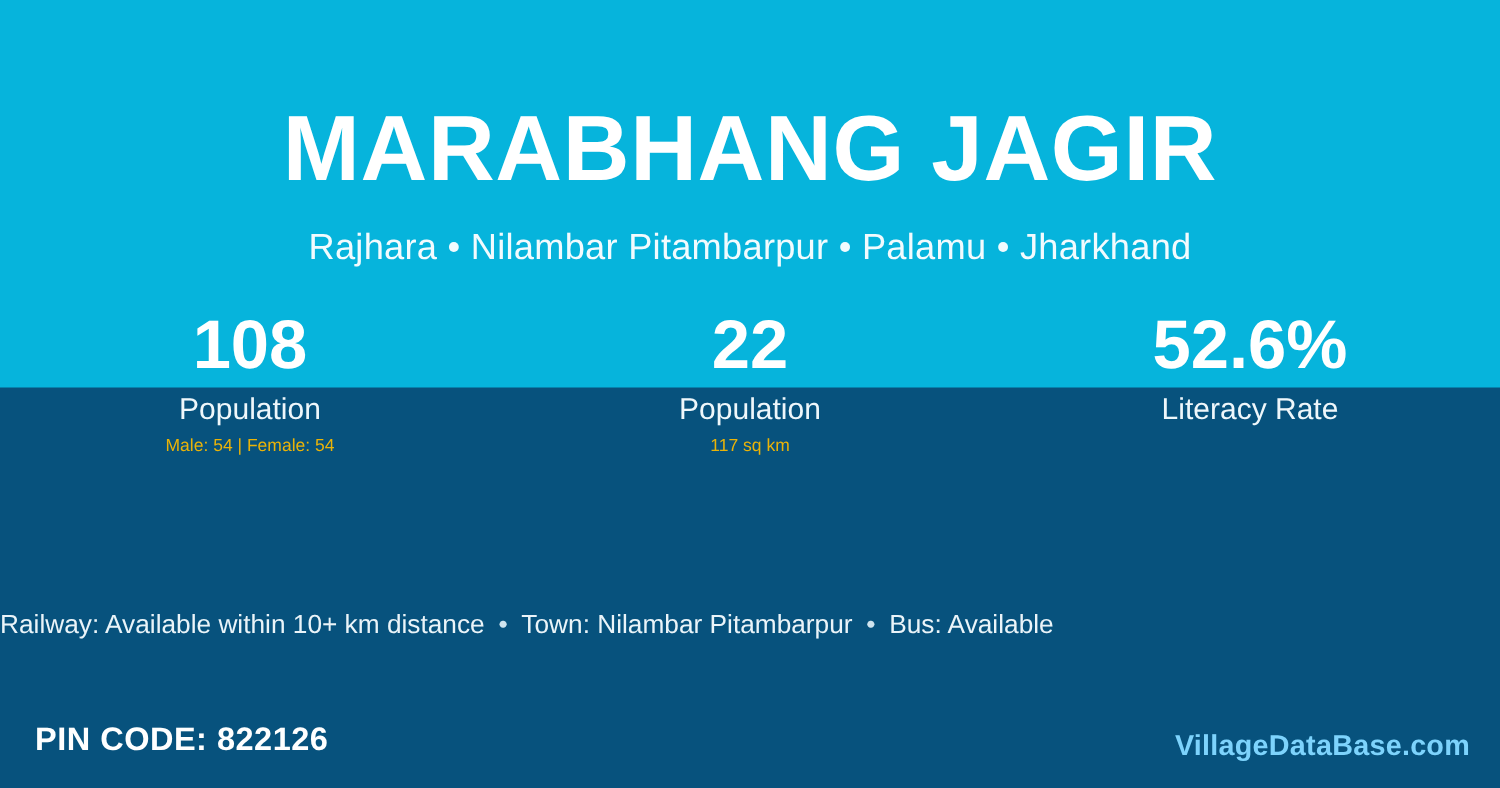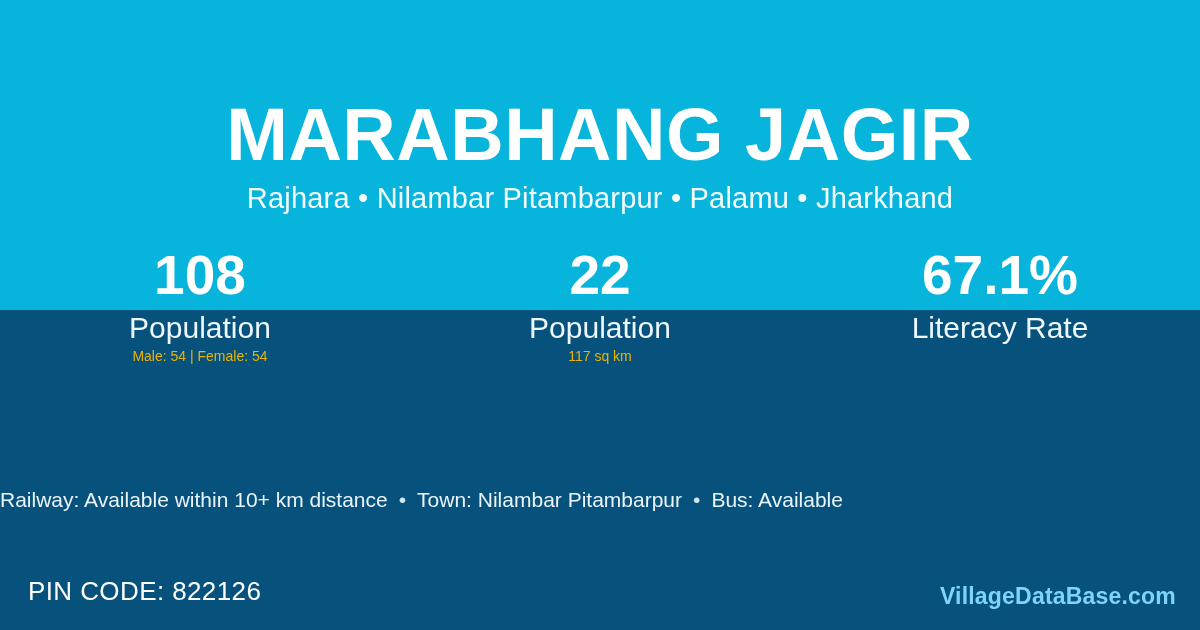--- a/index.html
+++ b/index.html
@@ -38,21 +38,20 @@
     top: 82px;
     width: 1200px;
     text-align: center;
     color: #ffffff;
     font-family: "Liberation Sans Narrow", "Liberation Sans", sans-serif;
     font-size: 74px;
     font-weight: bold;
     letter-spacing: 0.5px;
     line-height: 1;
     white-space: nowrap;
-    margin-top: 16px;
   }
 
   #village-breadcrumb {
     position: absolute;
     left: 0;
     top: 180px;
     width: 1200px;
     text-align: center;
     color: #f2fbfe;
     font-size: 29px;
@@ -87,21 +86,21 @@
     font-weight: bold;
     line-height: 64px;
     letter-spacing: 0px;
     white-space: nowrap;
   }
 
   .stat-label {
     display: block;
     margin-top: 2px;
     color: #eef7fb;
-    font-size: 30px;
+    font-size: 24px;
     font-weight: normal;
     line-height: 32px;
     white-space: nowrap;
   }
 
   .stat-sub {
     display: block;
     margin-top: 2px;
     color: #eab308;
     font-size: 14px;
@@ -134,21 +133,21 @@
   }
 
   
   #pin-code {
     position: absolute;
     left: 28px;
     bottom: 24px;
     color: #ffffff;
     font-family: "Liberation Sans Narrow", "Liberation Sans", sans-serif;
     font-size: 26px;
-    font-weight: normal;
+    font-weight: bold;
     letter-spacing: 0.4px;
     line-height: 30px;
     white-space: nowrap;
   }
 
   #site-watermark {
     position: absolute;
     right: 24px;
     bottom: 20px;
     color: #7dd3fc;
@@ -179,21 +178,21 @@
       <span class="stat-sub">Male: 54 | Female: 54</span>
     </div>
 
     <div class="stat-col">
       <span class="stat-value">22</span>
       <span class="stat-label">Population</span>
       <span class="stat-sub">117 sq km</span>
     </div>
 
     <div class="stat-col">
-      <span class="stat-value">67.1%</span>
+      <span class="stat-value">52.6%</span>
       <span class="stat-label">Literacy Rate</span>
     </div>
 
   </div>
 
   <div id="facilities-row"><span class="facility-item">Railway: Available within 10+ km distance</span><span class="facility-sep">•</span><span class="facility-item">Town: Nilambar Pitambarpur</span><span class="facility-sep">•</span><span class="facility-item">Bus: Available</span></div>
 
   <div id="pin-code">PIN CODE: 822126</div>
 
   <div id="site-watermark">VillageDataBase.com</div>

